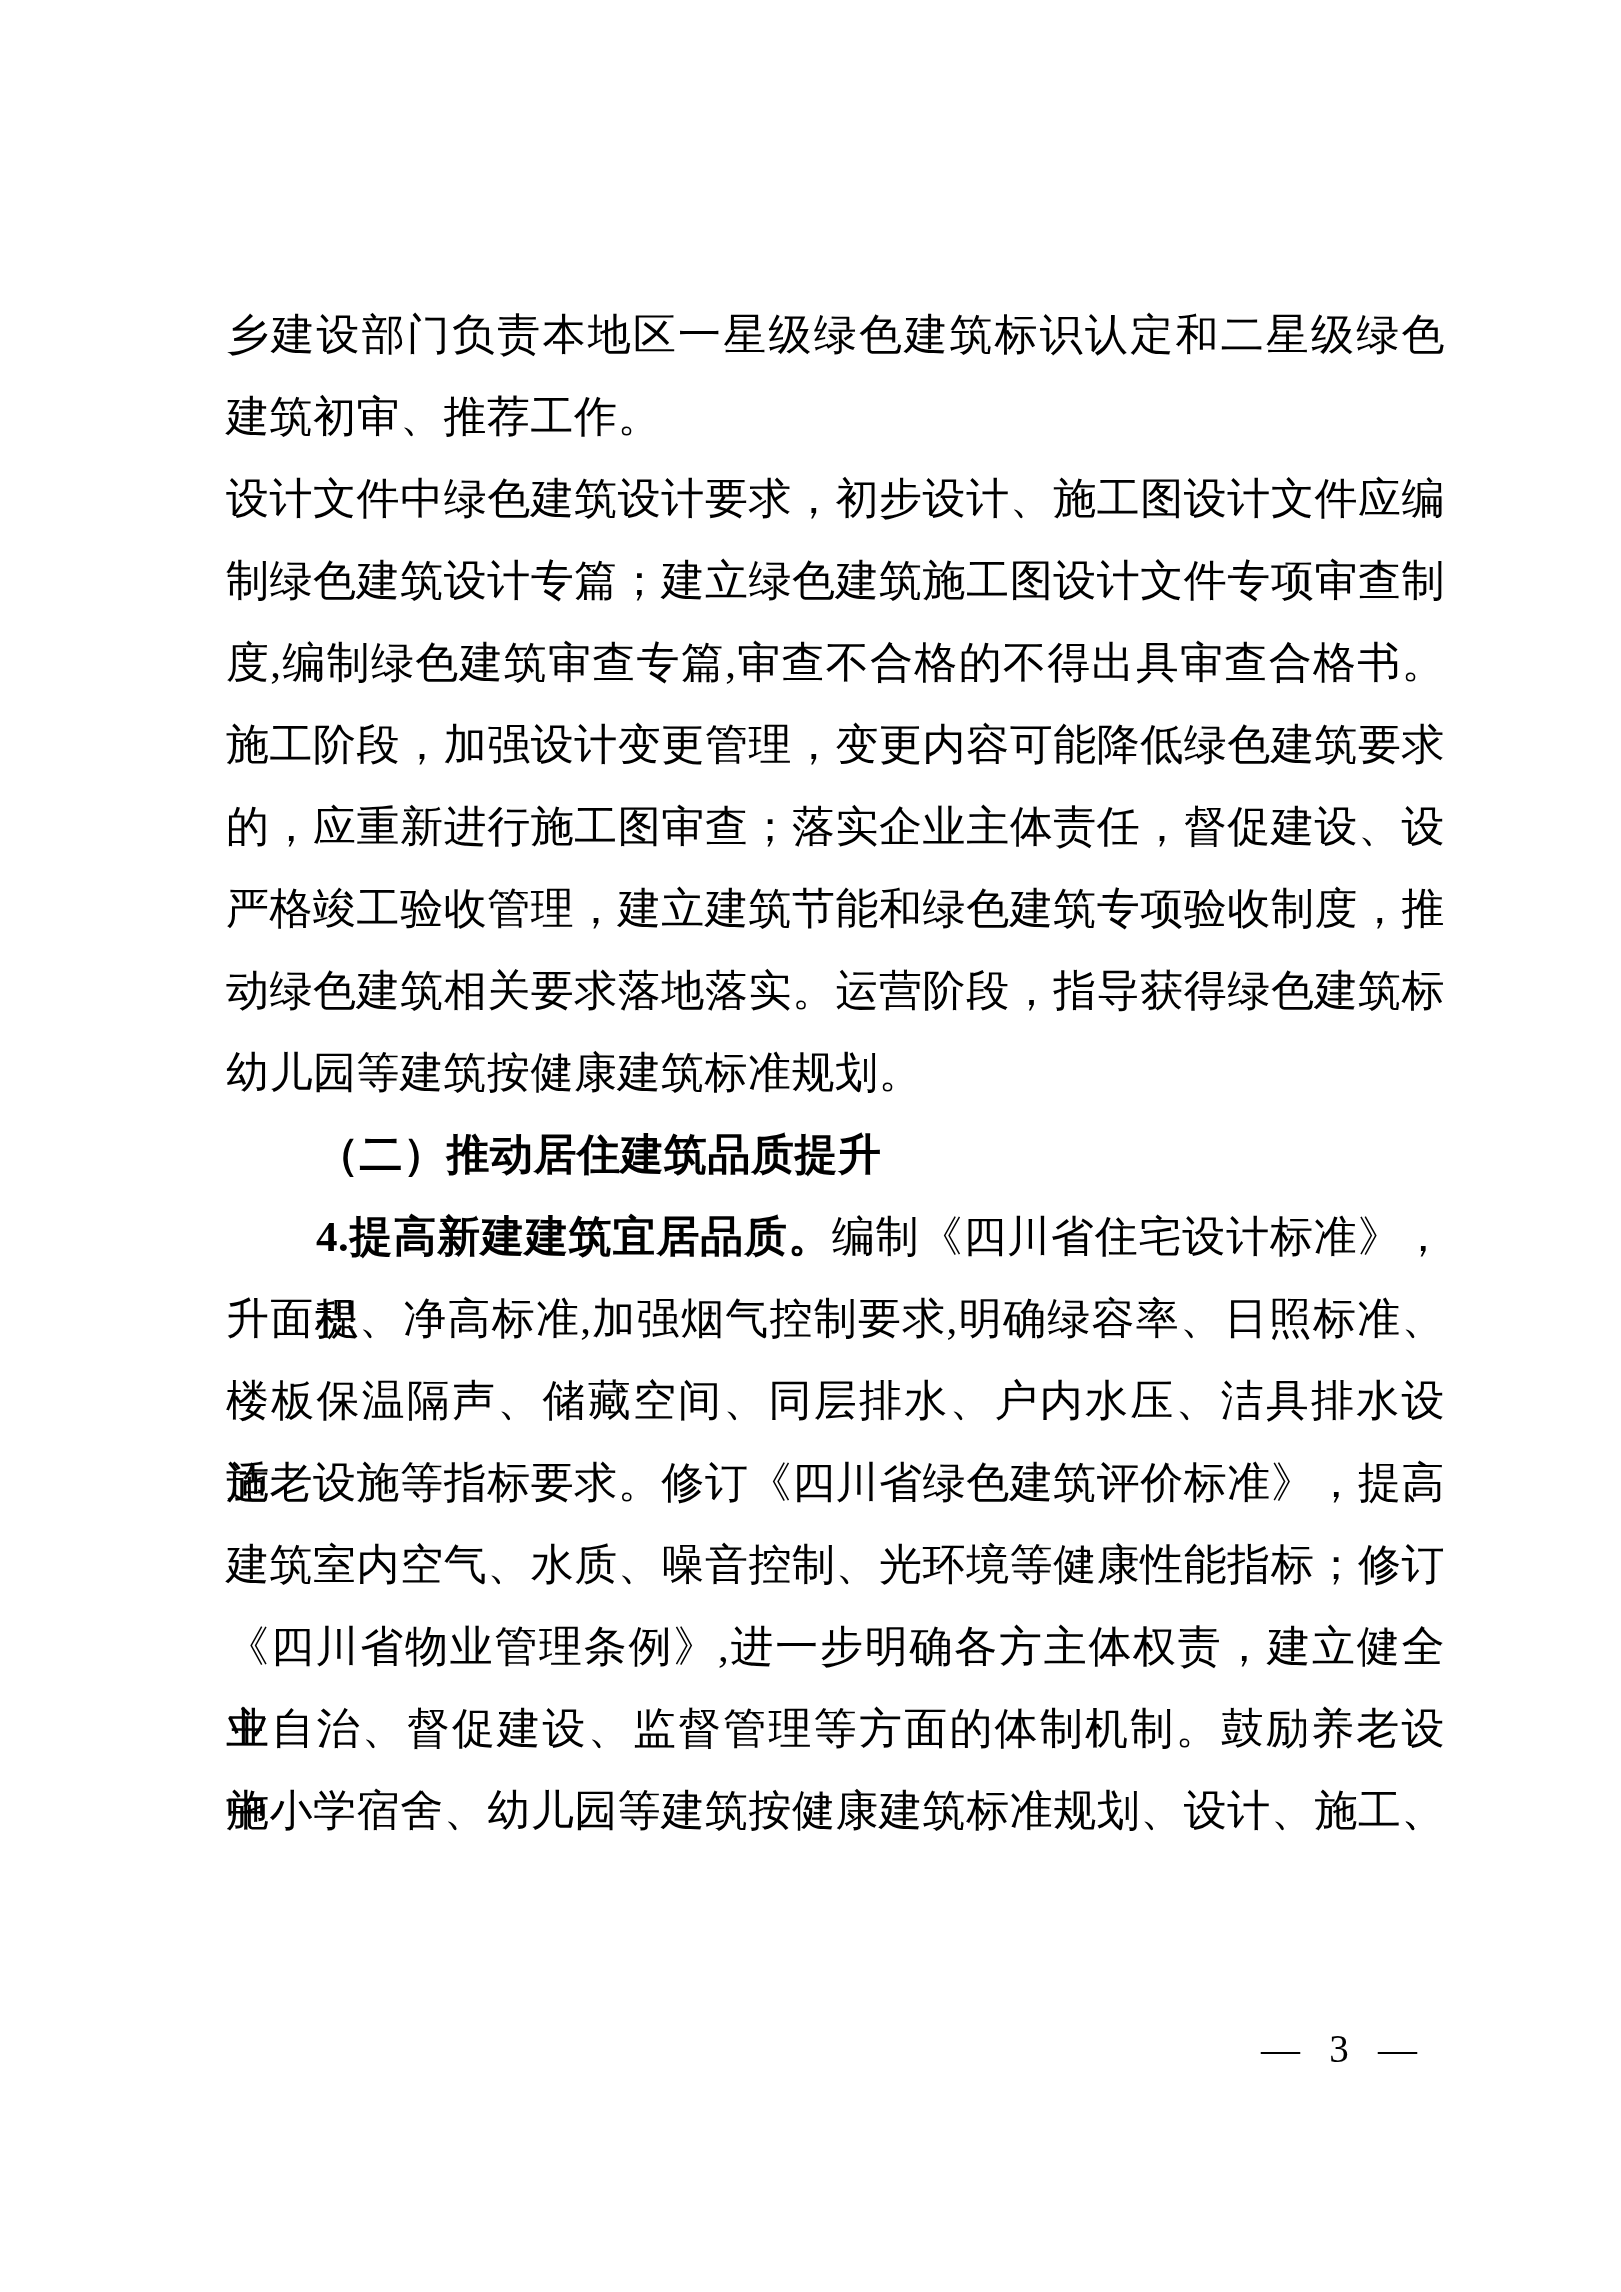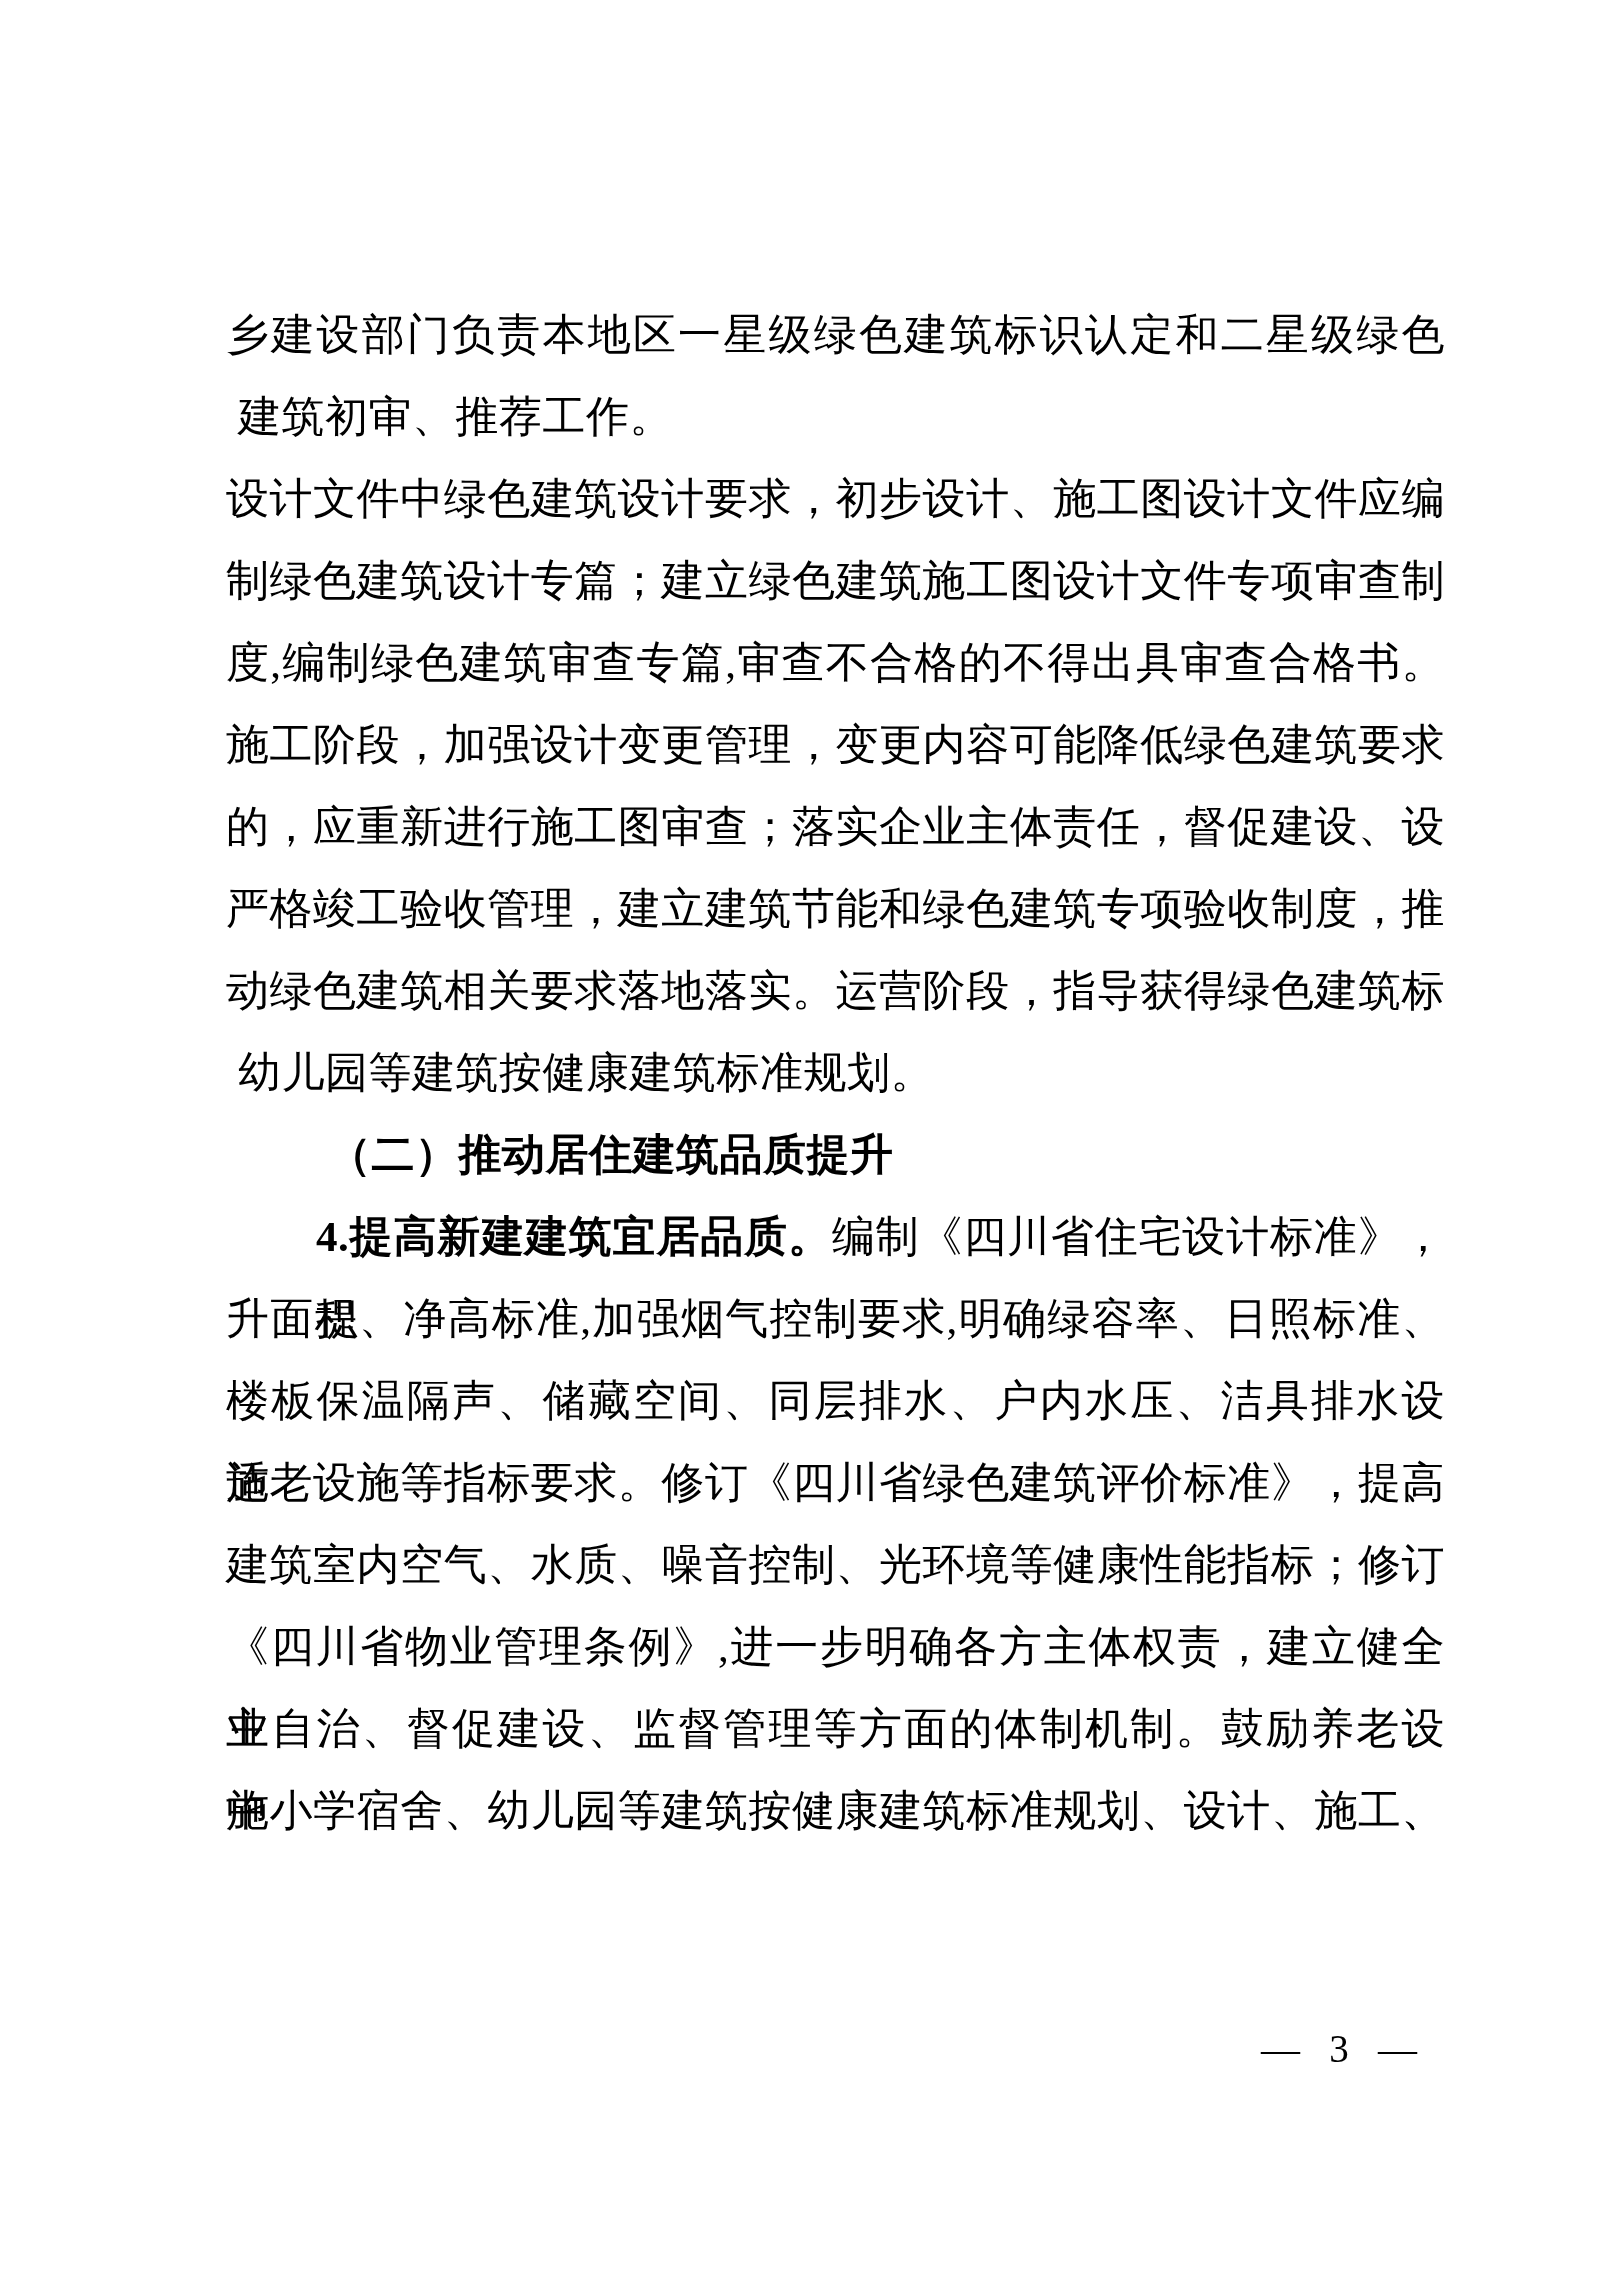--- a/index.html
+++ b/index.html
@@ -30,21 +30,20 @@
     white-space: normal;
   }
   .line.j {
     text-align: justify;
     text-align-last: justify;
     text-justify: inter-character;
   }
   .line.l {
     text-align: left;
     text-align-last: left;
-    margin-left: 12px;
   }
   .line.indent {
     padding-left: 90px;
   }
   .seg { font-weight: normal; }
   .seg.b { font-weight: 700; text-align: center; }
   .footer {
     position: absolute;
     top: 2025px;
     right: 198px;

